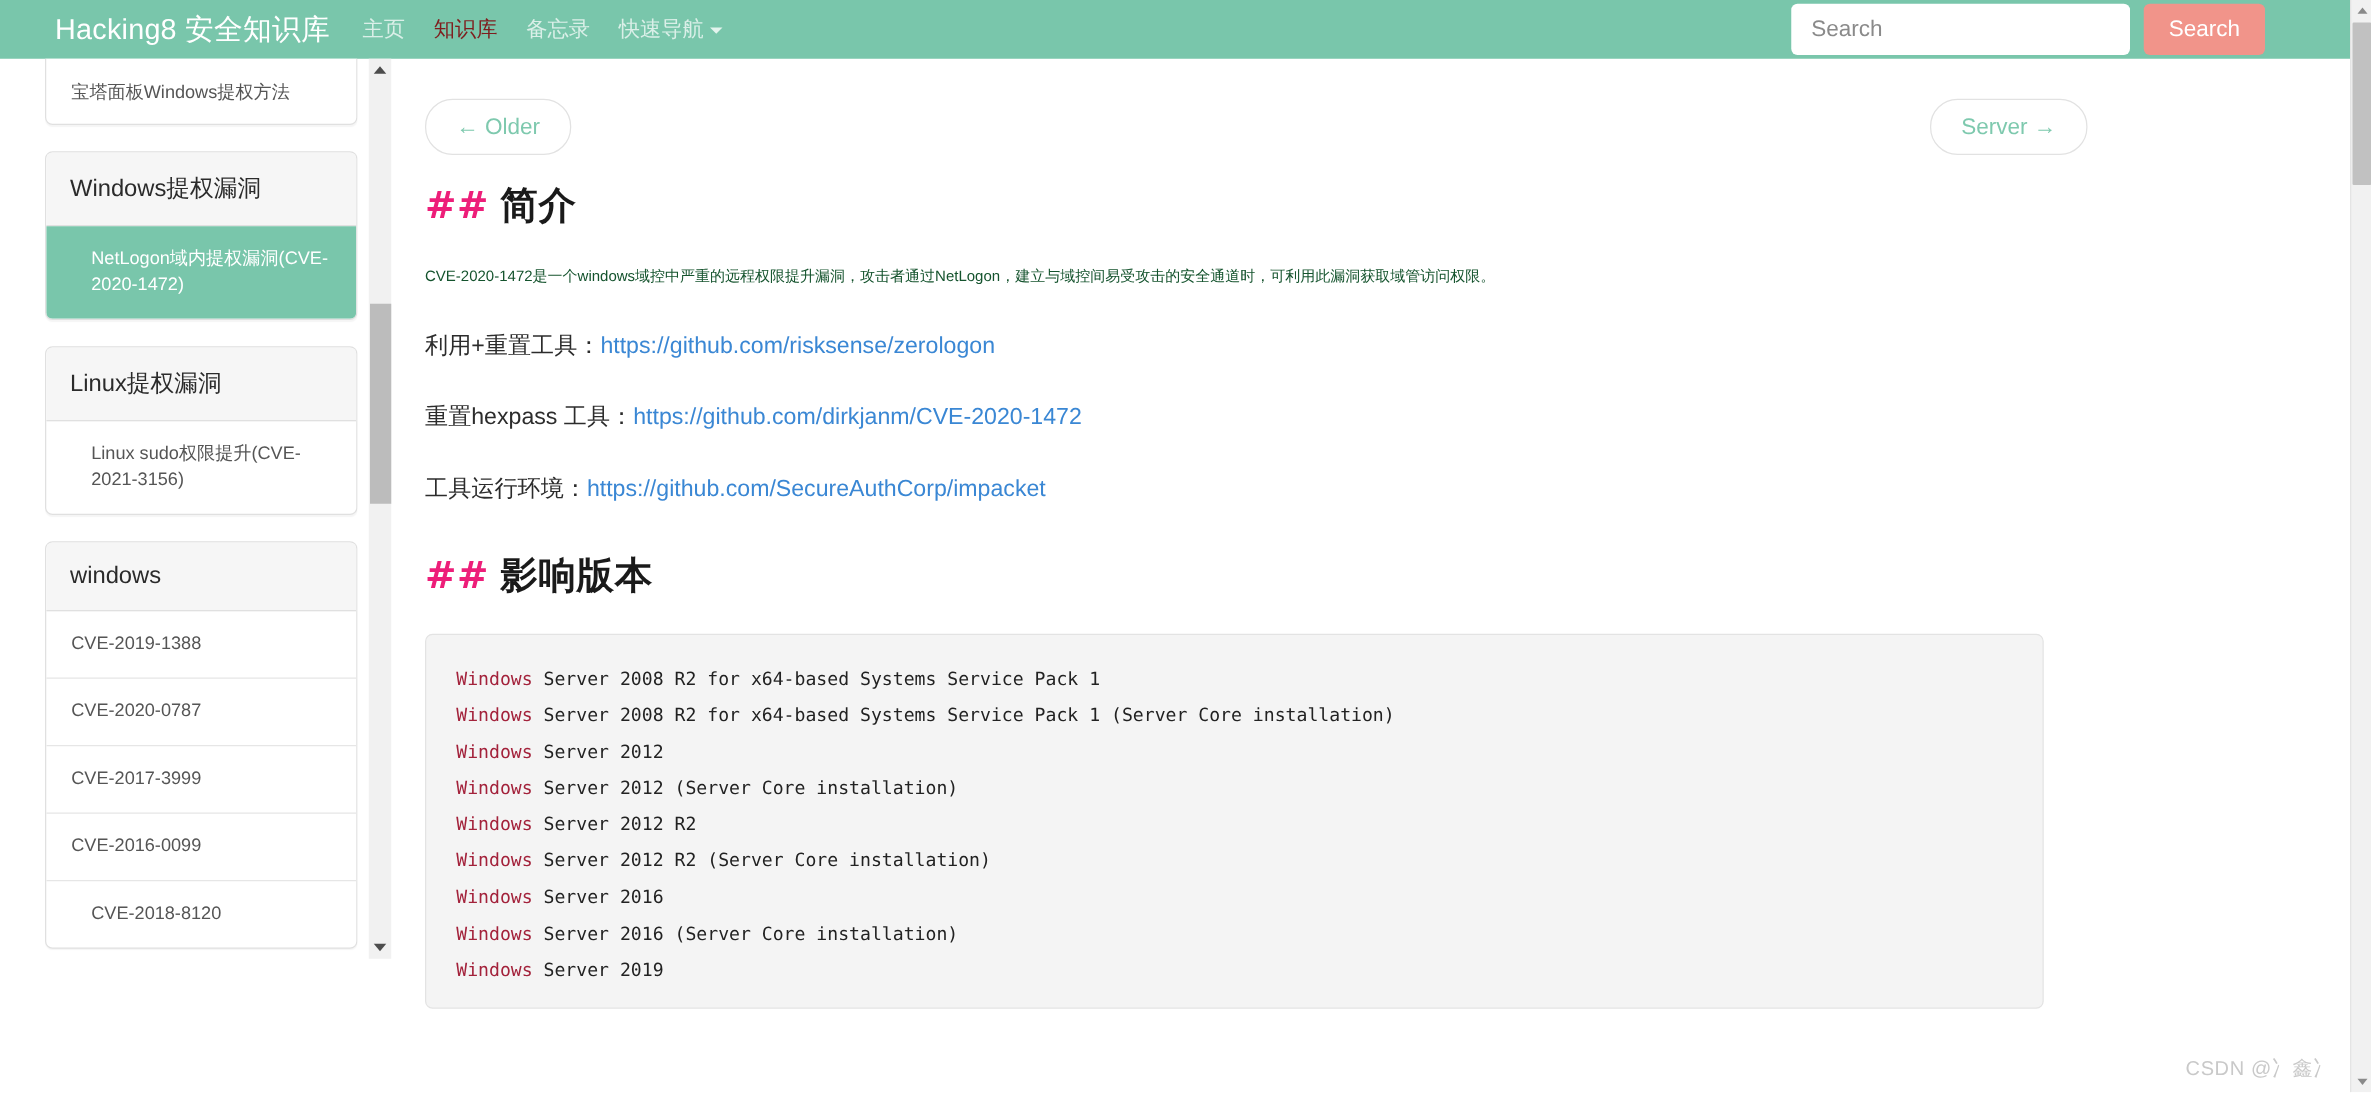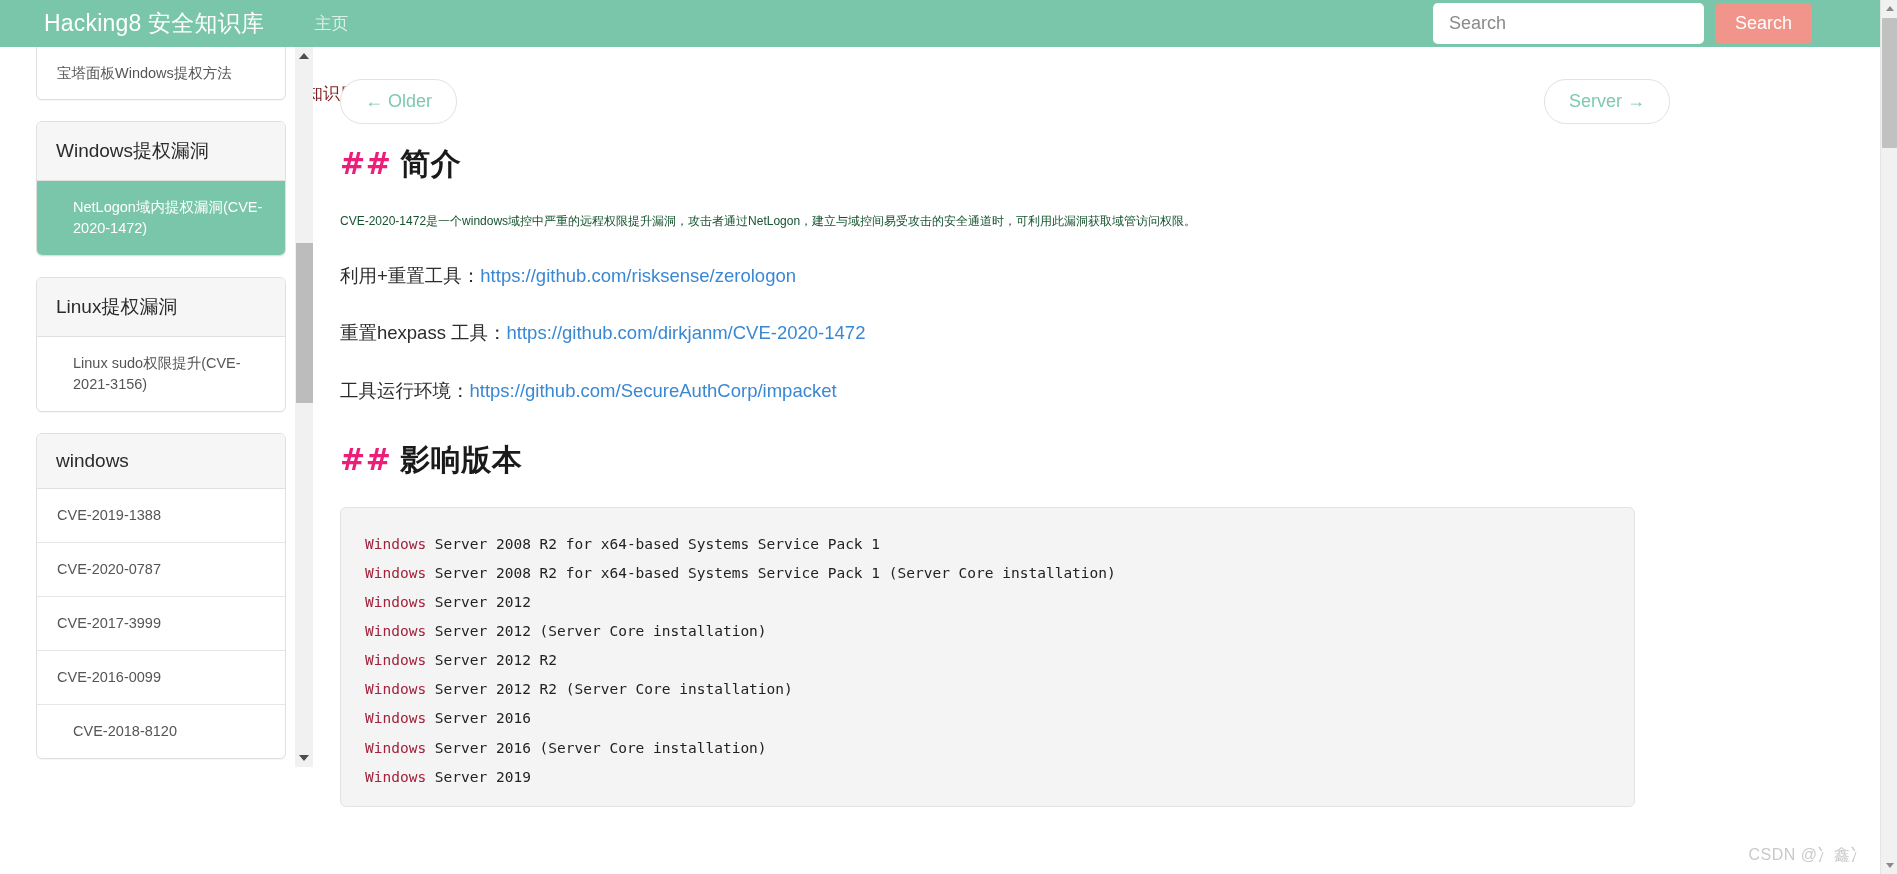--- a/index.html
+++ b/index.html
@@ -37,21 +37,20 @@
     letter-spacing: .2px;
     white-space: nowrap;
     margin-right: 26px;
     cursor: pointer;
   }
   .nav-links {
     display: flex;
     align-items: center;
     gap: 23px;
     height: 100%;
-    flex-direction: column;
   }
   .nav-link {
     color: rgba(255,255,255,.72);
     font-size: 17px;
     white-space: nowrap;
     cursor: pointer;
     line-height: 47px;
   }
   .nav-link.active { color: #7f1d1d; }
   .nav-link.dropdown { display: flex; align-items: center; gap: 5px; }

